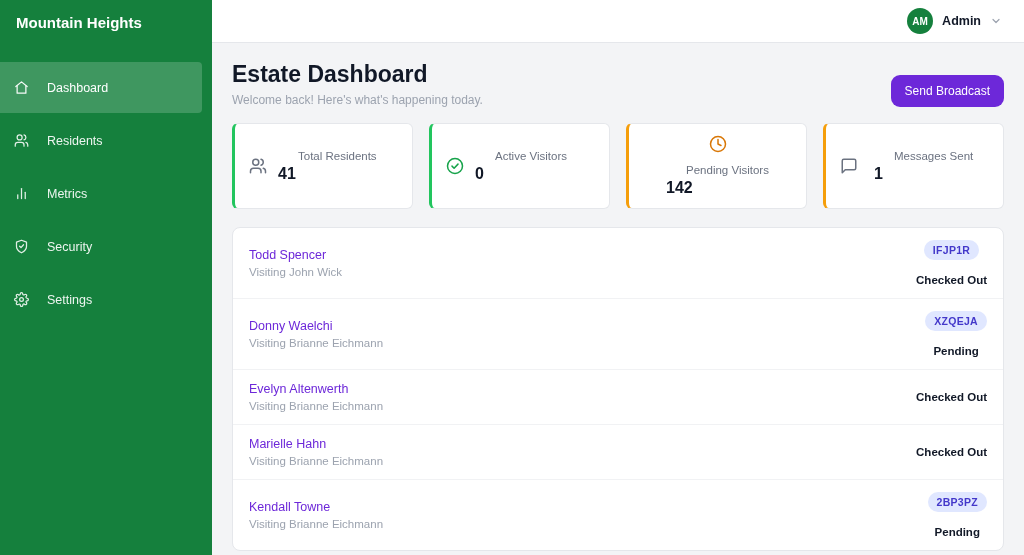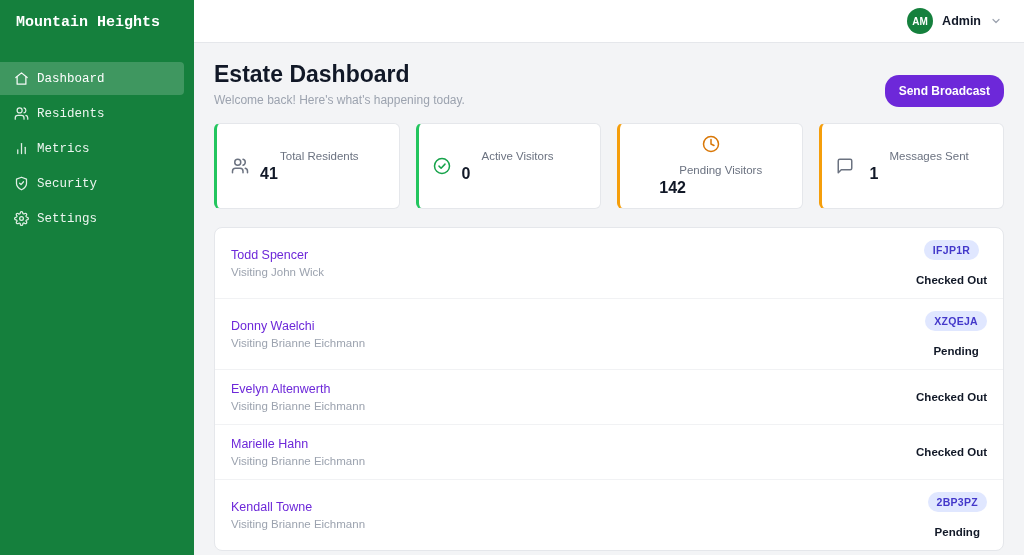--- a/index.html
+++ b/index.html
@@ -7,33 +7,33 @@
   body {
     font-family: "Liberation Sans", sans-serif;
     background: #f3f4f6;
     display: flex;
     color: #111827;
   }
   svg { display: block; }
 
   
   .sidebar {
-    width: 194px; flex-shrink: 0;
+    width: 212px; flex-shrink: 0;
     background: #15803d;
     color: #ffffff;
-    display: flex; flex-direction: column; font-family: Liberation Mono, monospace;
+    display: flex; flex-direction: column;
   }
   .sidebar-title {
     font-size: 15px; font-weight: bold;
     padding: 14px 16px 18px 16px;
   }
   .nav { display: flex; flex-direction: column; margin-top: 12px; }
   .nav-item {
-    display: flex; align-items: center; gap: 8px;
-    padding: 9px 14px;
+    display: flex; align-items: center; gap: 18px;
+    padding: 18px 14px;
     margin: 1px 10px 1px 0;
     font-size: 12.5px;
     color: rgba(255,255,255,0.92);
     cursor: pointer;
     border-radius: 0 4px 4px 0;
   }
   .nav-item.active { background: rgba(255,255,255,0.18); color: #ffffff; }
   .nav-icon { width: 15px; height: 15px; opacity: 0.95; }
 
   
@@ -55,23 +55,23 @@
   .chevron { width: 12px; height: 12px; color: #9ca3af; }
 
   .content { padding: 18px 20px; overflow: hidden; }
 
   
   .page-header { display: flex; justify-content: space-between; align-items: flex-end; margin-bottom: 16px; }
   .page-title { font-size: 23px; font-weight: bold; color: #111827; }
   .page-subtitle { font-size: 12px; color: #9ca3af; margin-top: 5px; }
   .broadcast-btn {
     background: #6d28d9; color: #ffffff;
-    border: none; border-radius: 14px;
+    border: none; border-radius: 9px;
     font-family: inherit;
-    font-size: 12px; font-weight: bold;
+    font-size: 12px; font-weight: normal;
     padding: 9px 14px; cursor: pointer;
     margin-top: 4px;
   }
 
   
   .stats-row { display: flex; gap: 16px; margin-bottom: 18px; }
   .stat-card {
     flex: 1; background: #ffffff;
     border: 1px solid #e5e7eb;
     border-left: 3px solid #22c55e;

